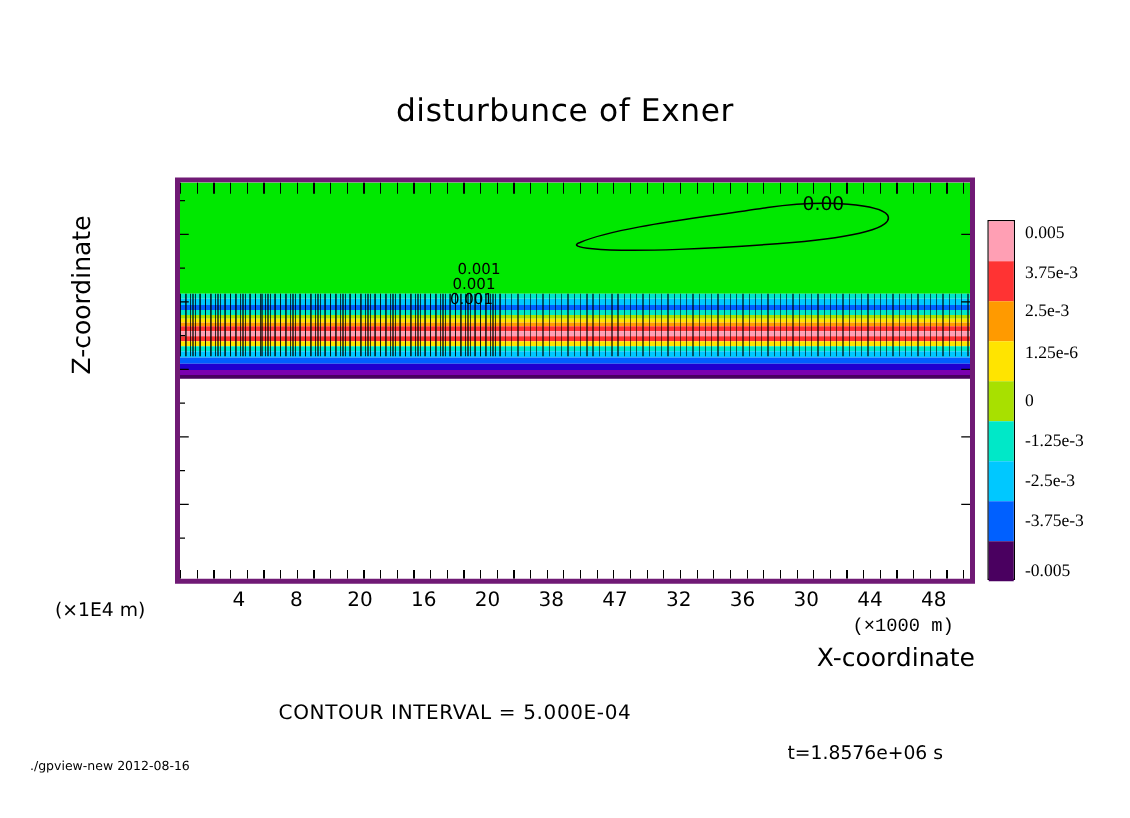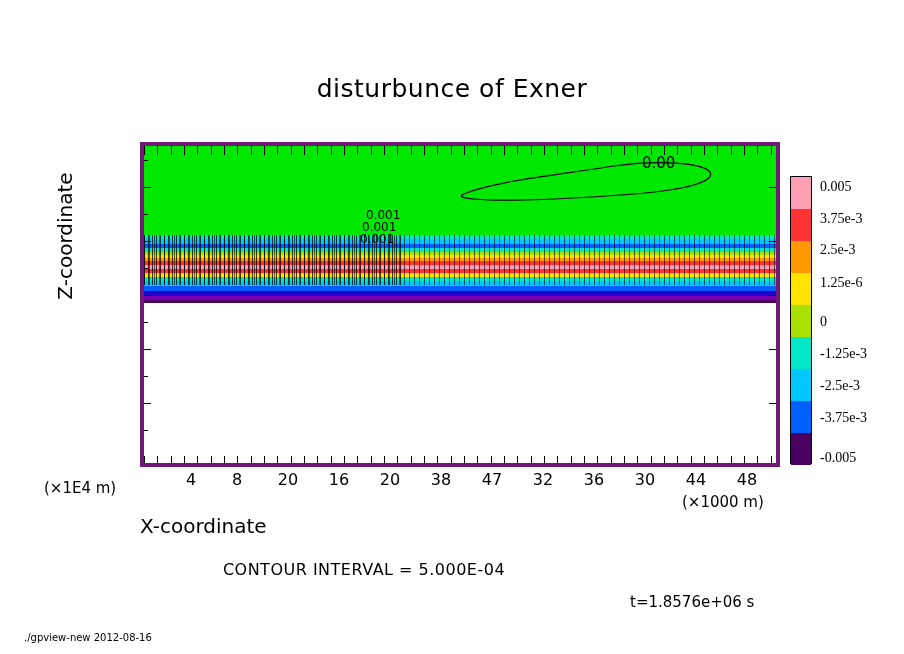--- a/index.html
+++ b/index.html
@@ -114,34 +114,35 @@
     text-align: center;
     font-size: 20px;
     transform: rotate(-90deg);
     transform-origin: center center;
   }
   .axis-title-x {
     position: absolute;
     left: 140px;
     top: 514px;
     width: 640px;
-    text-align: left;
+    text-align: right;
     font-size: 20px;
   }
   .unit-left {
     position: absolute;
     left: 44px;
     top: 479px;
     font-size: 15px;
   }
   .unit-right {
     position: absolute;
     left: 682px;
     top: 493px;
     font-size: 15px;
+    font-family: Liberation Mono, monospace;
   }
   .contour-note {
     position: absolute;
     left: 0;
     top: 560px;
     width: 728px;
     text-align: center;
     font-size: 16px;
     letter-spacing: 0.5px;
   }
@@ -149,21 +150,20 @@
     position: absolute;
     left: 630px;
     top: 593px;
     font-size: 15px;
   }
   .footer-left {
     position: absolute;
     left: 24px;
     top: 608px;
     font-size: 10px;
-    margin-top: 24px;
   }
   .footer-right {
     position: absolute;
     right: 18px;
     top: 638px;
     font-size: 10px;
     text-align: right;
   }
   
   .cbar {

